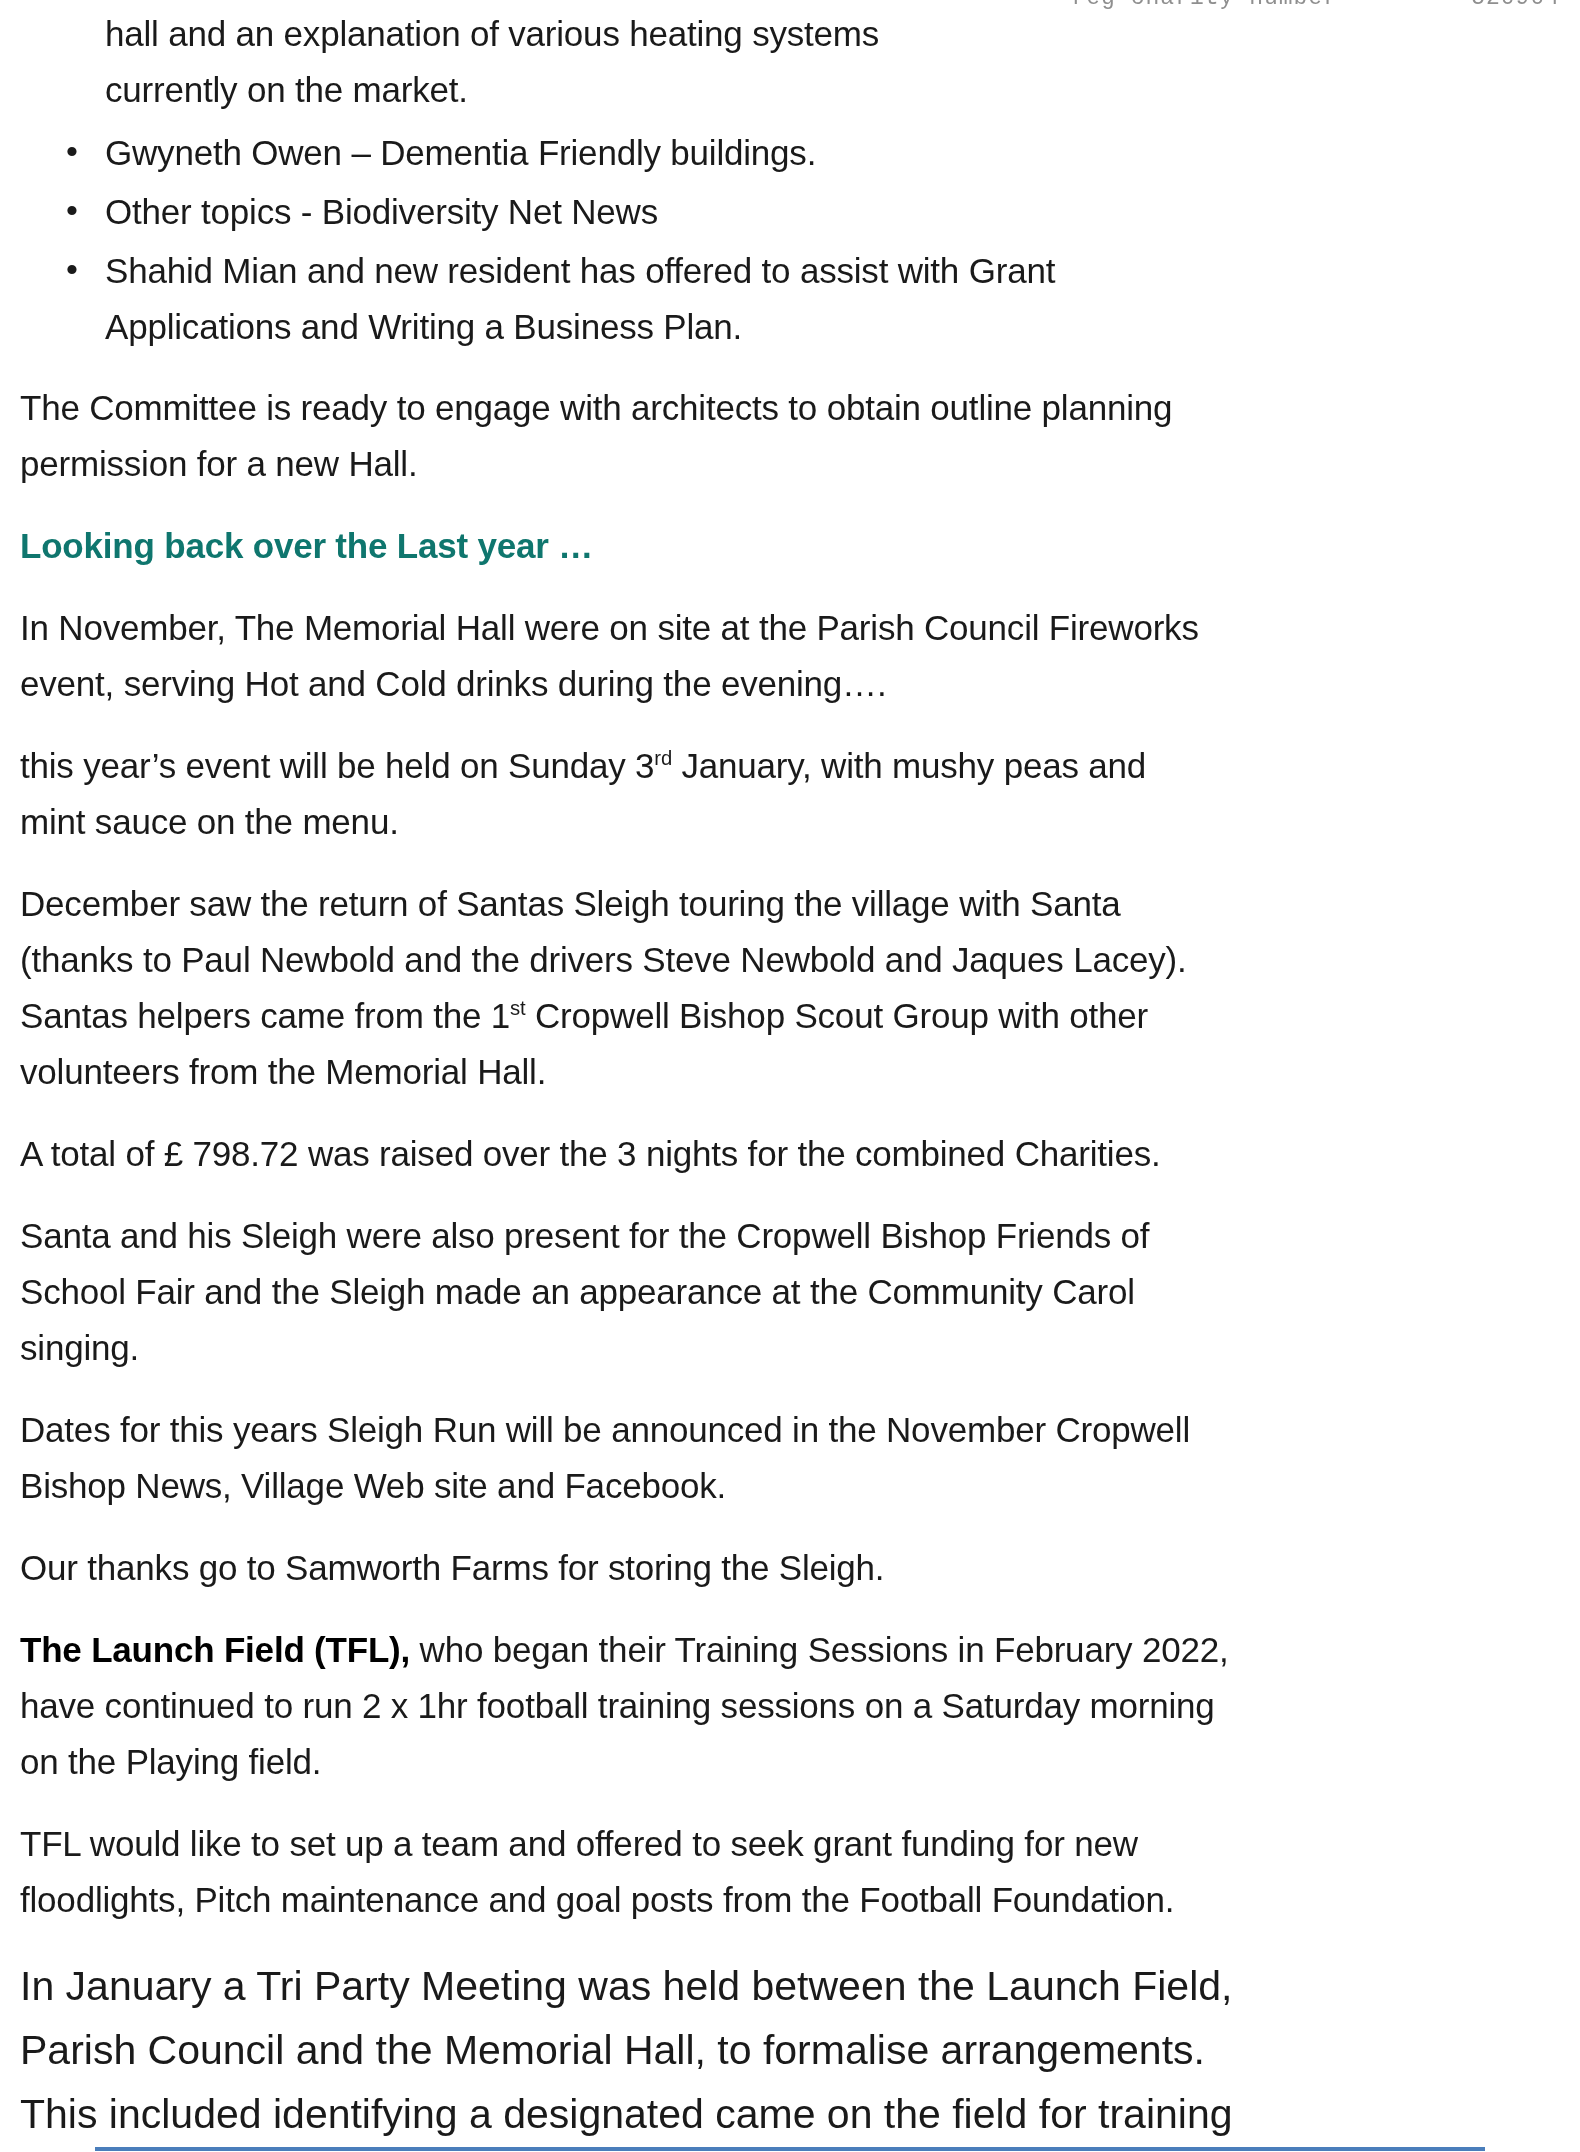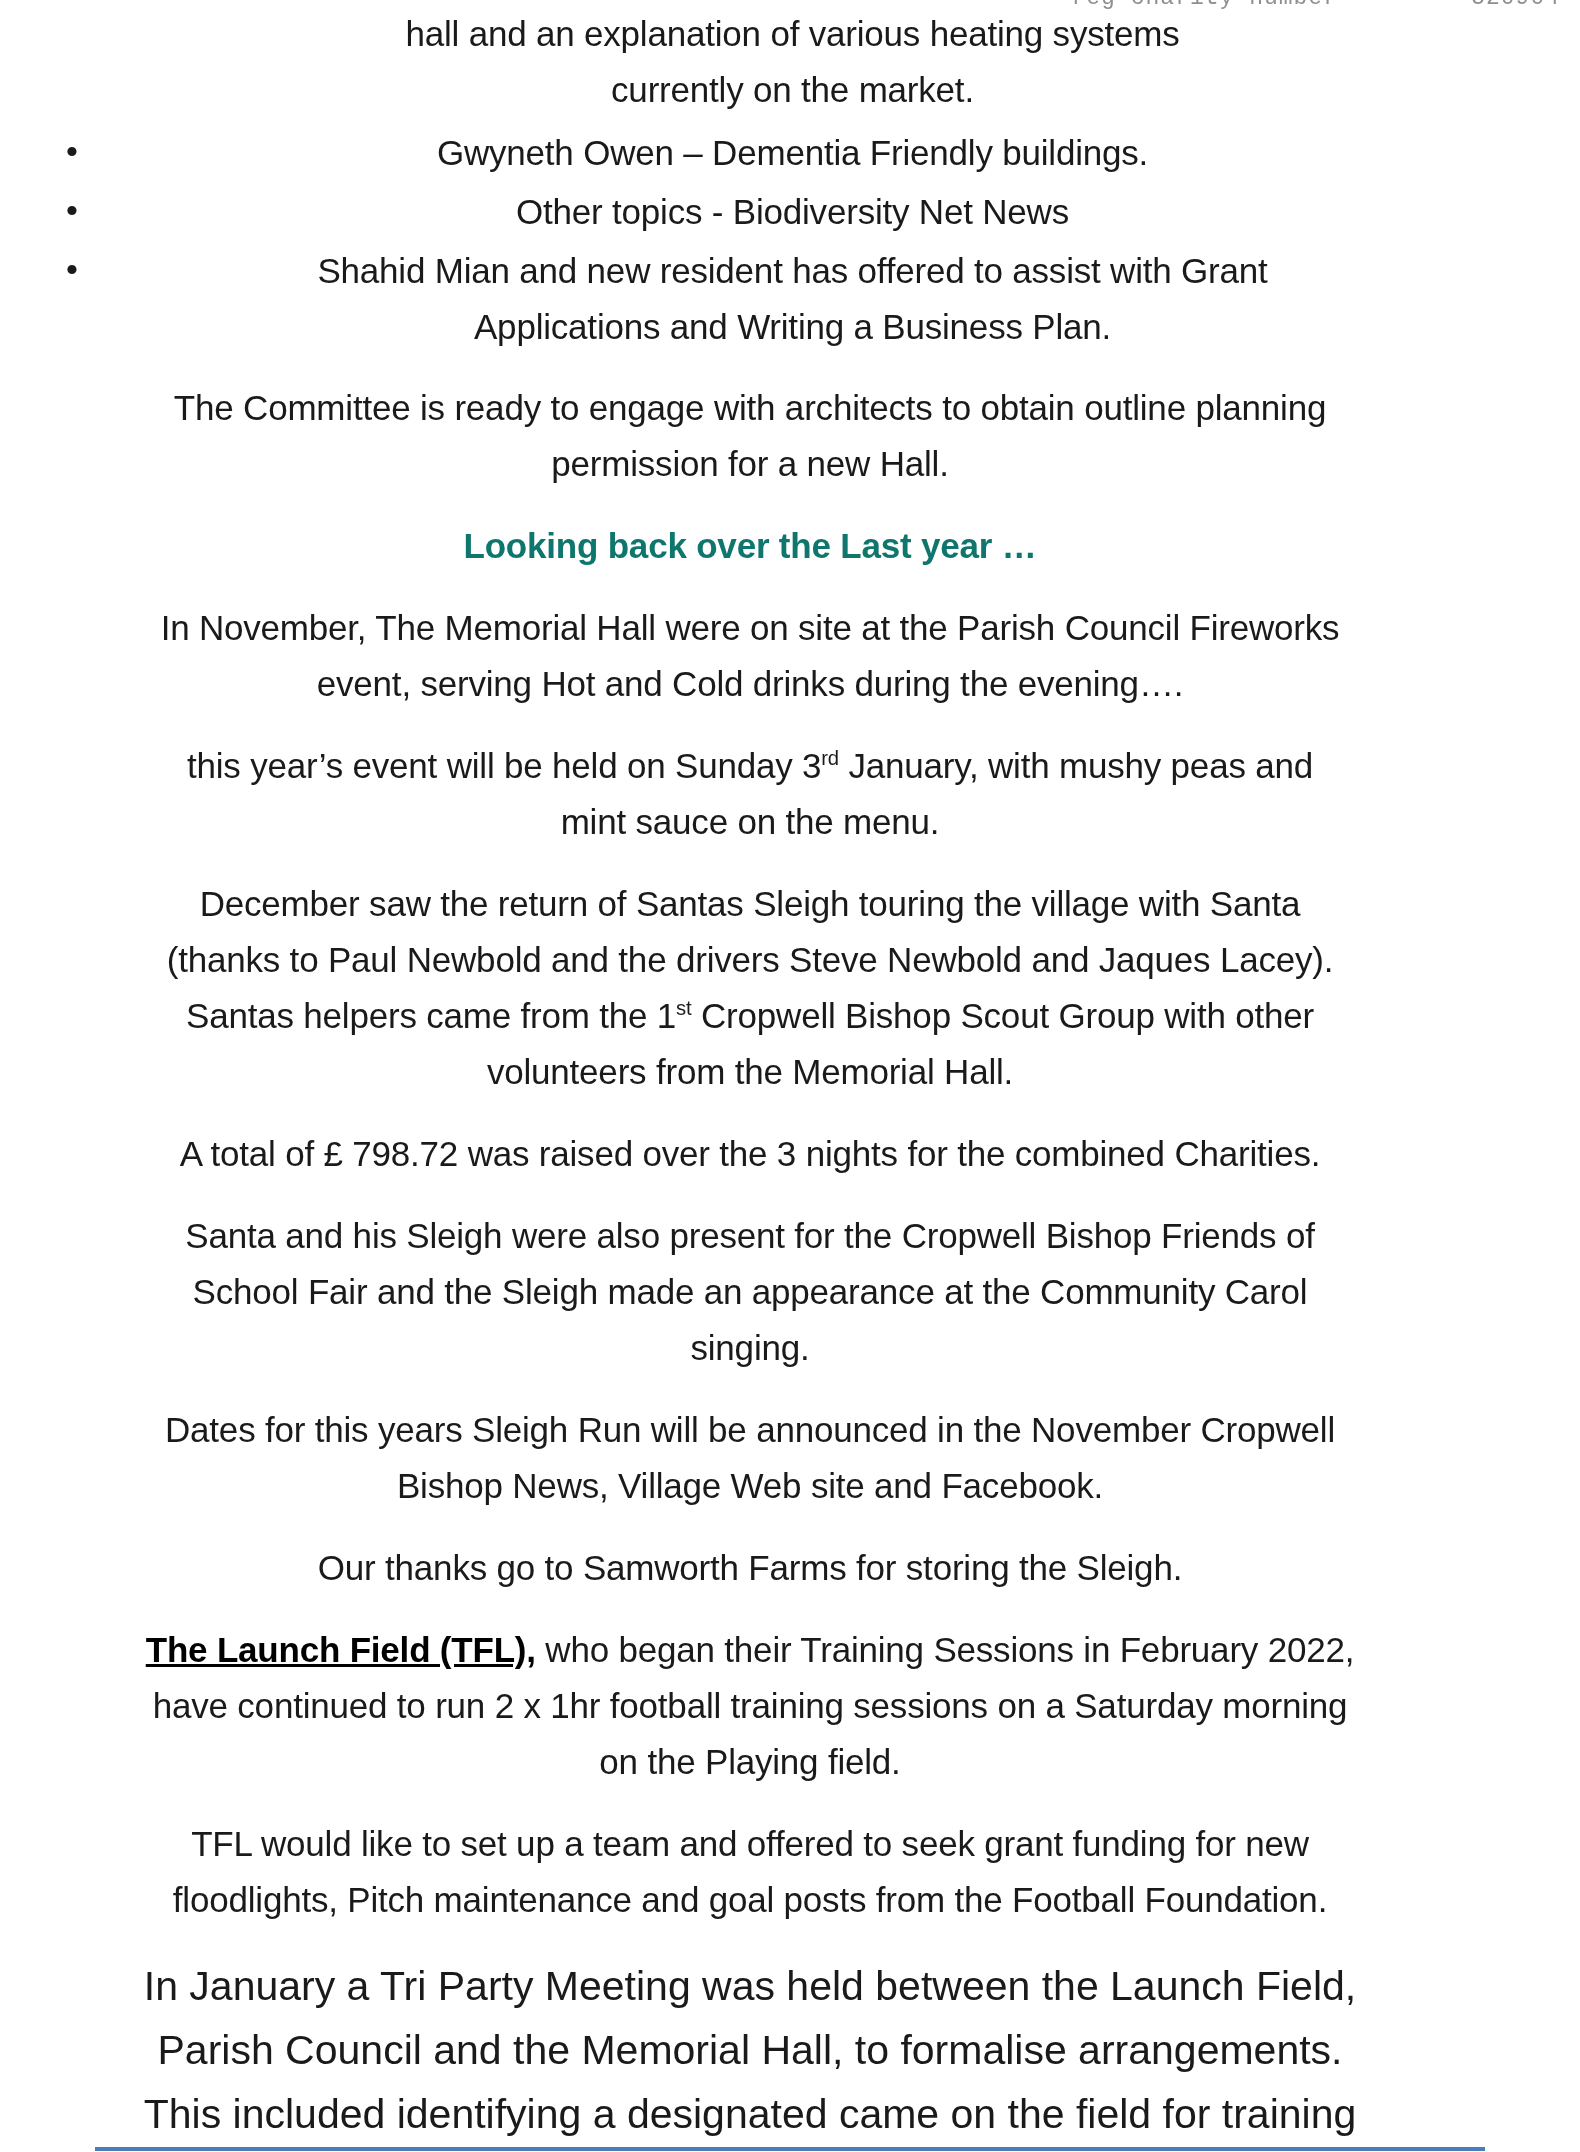--- a/index.html
+++ b/index.html
@@ -3,21 +3,20 @@
 <meta charset="utf-8">
 <style>
   html,body{margin:0;padding:0;background:#ffffff;}
   .page{
     position:relative;
     width:1580px;height:2152px;
     background:#ffffff;
     overflow:hidden;
     font-family:"Liberation Sans",sans-serif;
     color:#1a1a1a;
-    text-align:center;
   }
   .charity-note{
     position:absolute;
     top:-15px;right:20px;
     font-family:"Liberation Mono",monospace;
     font-size:23px;
     letter-spacing:1px;
     color:#8f8f8f;
     white-space:pre;
   }
@@ -42,21 +41,21 @@
     position:absolute;
     left:46px;top:-2px;
     font-size:34px;
   }
   .heading .line{font-weight:bold;color:#0f766e;}
   .para-lg .line{
     font-size:41px;
     line-height:64px;
     letter-spacing:0;
   }
-  .b{font-weight:bold;color:#000;text-decoration:underline;}
+  .b{font-weight:bold;color:#000;}
   .sup{
     font-size:0.58em;
     vertical-align:super;
     line-height:0;
   }
   .bottom-rule{
     position:absolute;
     left:95px;top:2147px;
     width:1390px;height:4px;
     background:#4a7ebb;

